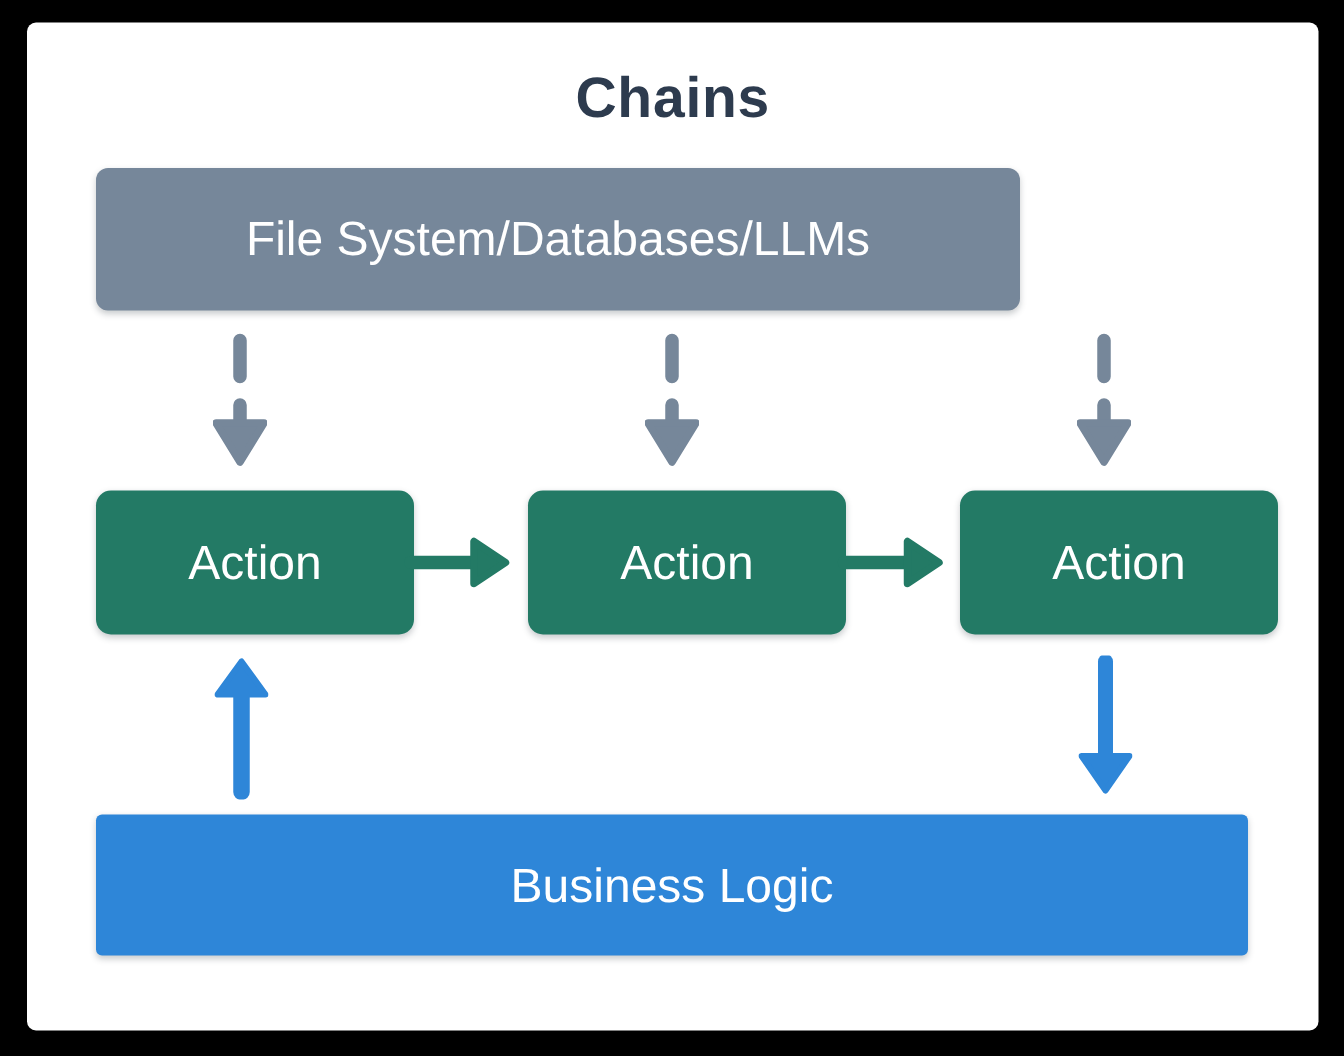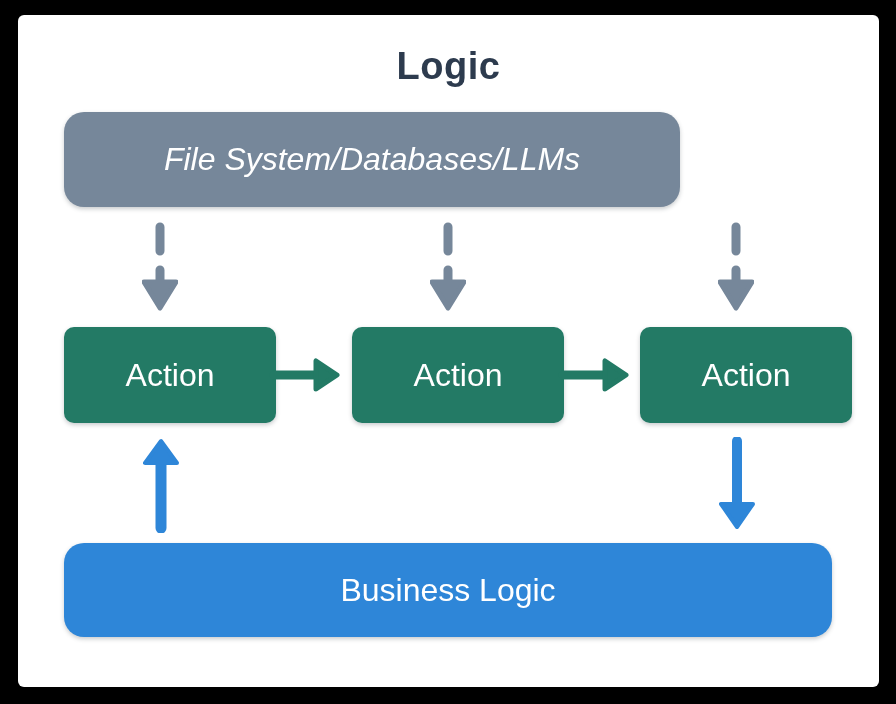--- a/index.html
+++ b/index.html
@@ -44,59 +44,58 @@
     font-size: 32px;
     font-weight: 400;
     box-shadow: 0 2px 4px rgba(40,50,60,0.25);
   }
   .source-box {
     left: 46px;
     top: 97px;
     width: 616px;
     height: 95px;
     background: #76879a;
-    border-radius: 20px;
-    font-style: italic;
+    border-radius: 8px;
   }
   .action-box {
     top: 312px;
     width: 212px;
     height: 96px;
     background: #237a65;
     border-radius: 10px;
   }
   .action-1 { left: 46px; }
   .action-2 { left: 334px; }
   .action-3 { left: 622px; }
   .business-box {
     left: 46px;
     top: 528px;
     width: 768px;
     height: 94px;
     background: #2e86d8;
-    border-radius: 20px;
+    border-radius: 4px;
   }
   .arrow {
     position: absolute;
   }
   .dashed-arrow-1 { left: 124px; top: 205px; }
   .dashed-arrow-2 { left: 412px; top: 205px; }
   .dashed-arrow-3 { left: 700px; top: 205px; }
   .right-arrow-1  { left: 250px; top: 342px; }
   .right-arrow-2  { left: 539px; top: 342px; }
   .up-arrow       { left: 125px; top: 423px; }
   .down-arrow     { left: 701px; top: 422px; }
 </style>
 </head>
 <body>
 
 <div class="stage">
   <div class="card">
 
-    <div class="title">Logic</div>
+    <div class="title">Chains</div>
 
     <div class="box source-box">
       <span>File System/Databases/LLMs</span>
     </div>
 
     <svg class="arrow dashed-arrow-1" width="36" height="95" viewBox="0 0 36 95">
       <line x1="18" y1="7" x2="18" y2="63" stroke="#76879a" stroke-width="9" stroke-linecap="round" stroke-dasharray="24 19"></line>
       <polygon points="2,62 34,62 18,88" fill="#76879a" stroke="#76879a" stroke-width="5" stroke-linejoin="round"></polygon>
     </svg>
     <svg class="arrow dashed-arrow-2" width="36" height="95" viewBox="0 0 36 95">

